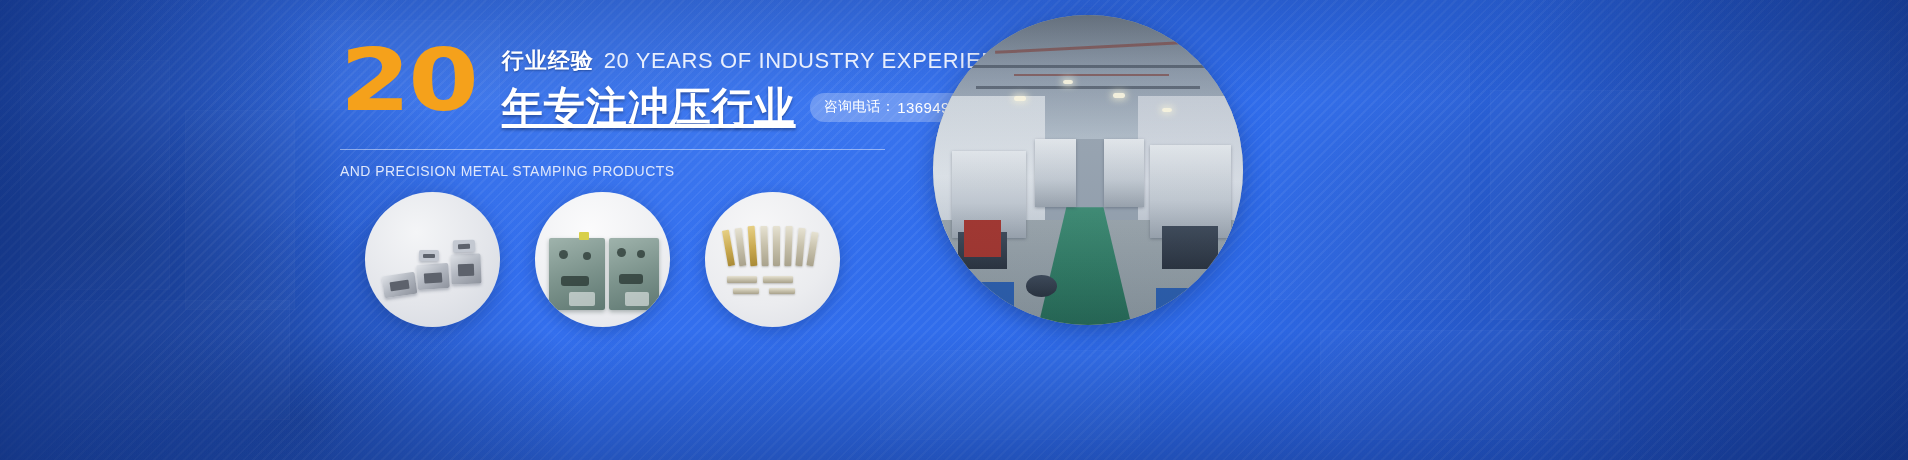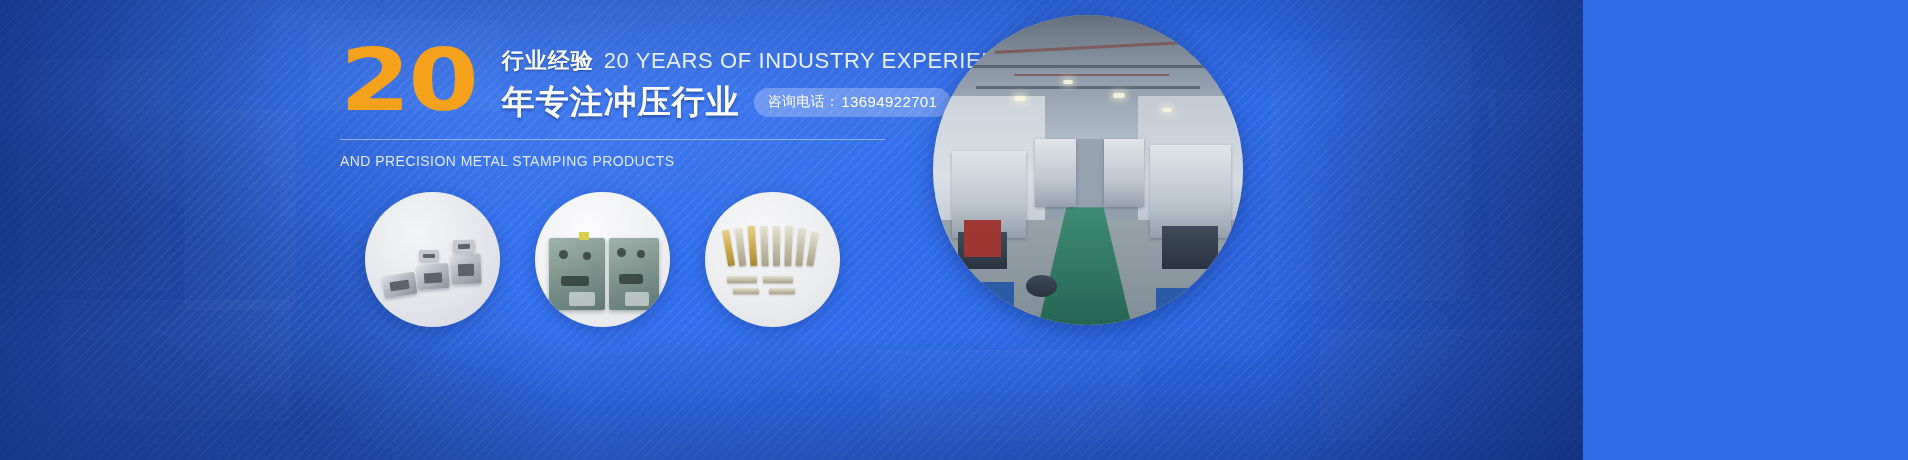--- a/index.html
+++ b/index.html
@@ -4,21 +4,21 @@
 <style>
   * { margin:0; padding:0; box-sizing:border-box; }
   html,body { width:1908px; height:460px; overflow:hidden; }
   body {
     font-family:"Liberation Sans","DejaVu Sans",sans-serif;
     background:#2f6ce8;
   }
 
   #banner {
     position:relative;
-    width:1583px; height:460px;
+    width:1908px; height:460px;
     overflow:hidden;
     background:
       linear-gradient(135deg,#2a62dd 0%,#3470ef 38%,#2f6be9 62%,#2558cf 100%);
   }
 
   
   .bg-photo-wash {
     position:absolute; inset:0;
     background:
       radial-gradient(ellipse 520px 360px at 120px 240px, rgba(18,48,120,.55) 0%, rgba(18,48,120,0) 70%),
@@ -96,32 +96,34 @@
     margin-left:10px;
     font-weight:400;
   }
   .line-2 {
     display:flex;
     align-items:center;
     margin-top:4px;
     white-space:nowrap;
   }
   .cn-big {
-    font-size:33px;
+    font-size:41px;
     font-weight:bold;
     color:#ffffff;
     letter-spacing:1px;
     text-shadow:0 2px 3px rgba(10,30,80,.45);
+    text-decoration:underline;
   }
   .phone-badge {
     margin-left:14px;
     background:rgba(255,255,255,.26);
     border-radius:16px;
     padding:5px 14px 6px;
     display:flex;
+    align-items:center;
     white-space:nowrap;
   }
   .phone-label {
     font-size:14px;
     color:#ffffff;
     letter-spacing:.3px;
   }
   .phone-number {
     font-size:15px;
     color:#ffffff;

